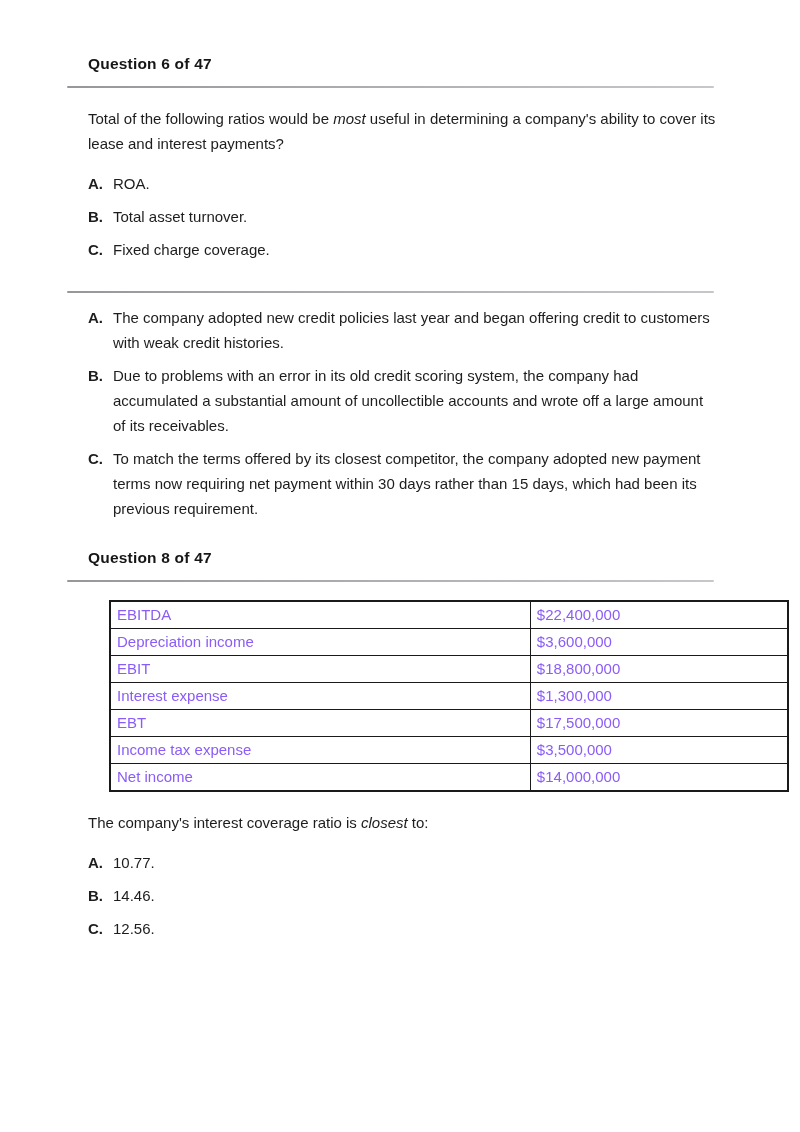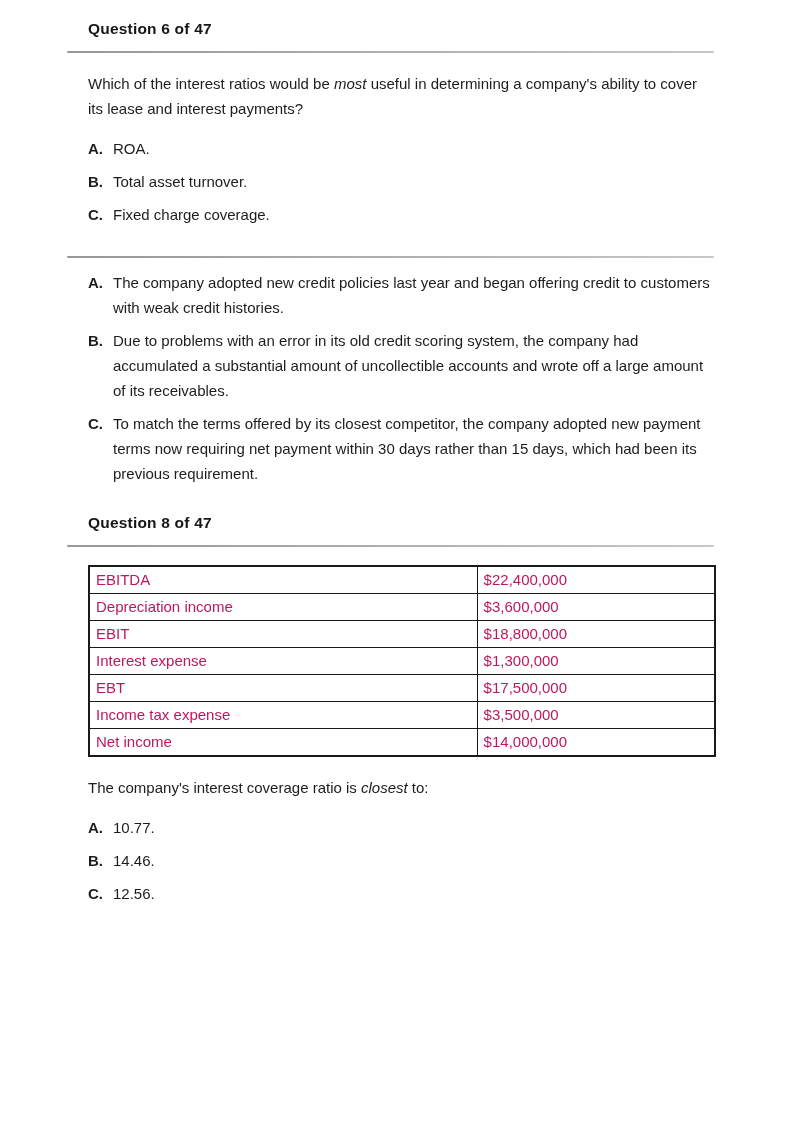--- a/index.html
+++ b/index.html
@@ -11,21 +11,21 @@
   body {
     width: 800px;
     height: 1132px;
     font-family: "Liberation Sans", sans-serif;
     color: #1d1d1f;
     -webkit-font-smoothing: antialiased;
   }
   .content {
     width: 628px;
     margin-left: 88px;
-    padding-top: 21px;
+    padding-top: 56px;
     font-size: 15px;
   }
   .question + .question {
     margin-top: 29px;
   }
   .q-heading {
     font-size: 15.5px;
     font-weight: bold;
     color: #161616;
     letter-spacing: 0.2px;
@@ -58,25 +58,26 @@
   .option .letter {
     font-weight: bold;
     flex: none;
     width: 25px;
   }
   .option .text {
     flex: 1;
   }
   .fin-table {
     margin-top: 18px;
-    width: 628px;
+    width: 680px;
     border-collapse: collapse;
     border: 2px solid #1a1a1a;
     font-size: 15px;
-    color: #be185d;
+    color: #8b5cf6;
+    margin-left: 21px;
   }
   .fin-table td {
     border: 1px solid #1a1a1a;
     padding: 2px 8px 3px 6px;
     line-height: 21px;
   }
   .fin-table td.label-cell {
     width: 62%;
     text-align: left;
   }
@@ -88,21 +89,21 @@
   }
 </style>
 </head>
 <body>
 
 <div class="content">
 
   <section class="question">
     <h2 class="q-heading">Question 6 of 47</h2>
     <div class="divider"></div>
-    <p class="stem"><span>Which of the interest ratios would be </span><span class="em">most</span><span> useful in determining a company's ability to cover its lease and interest payments?</span></p>
+    <p class="stem"><span>Total of the following ratios would be </span><span class="em">most</span><span> useful in determining a company's ability to cover its lease and interest payments?</span></p>
     <div class="options">
       <div class="option">
         <span class="letter">A.</span>
         <span class="text">ROA.</span>
       </div>
       <div class="option">
         <span class="letter">B.</span>
         <span class="text">Total asset turnover.</span>
       </div>
       <div class="option">

